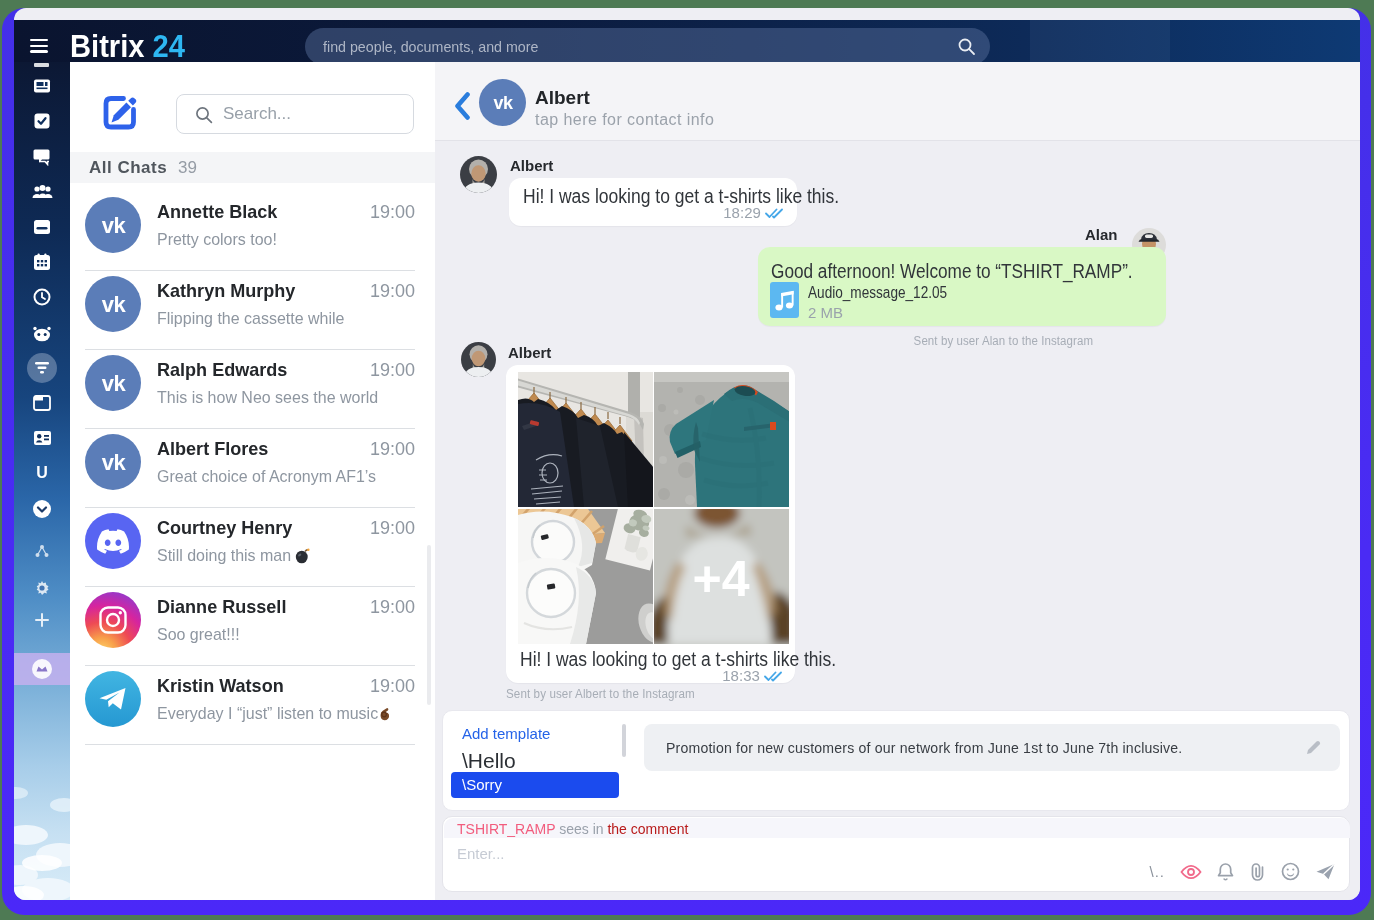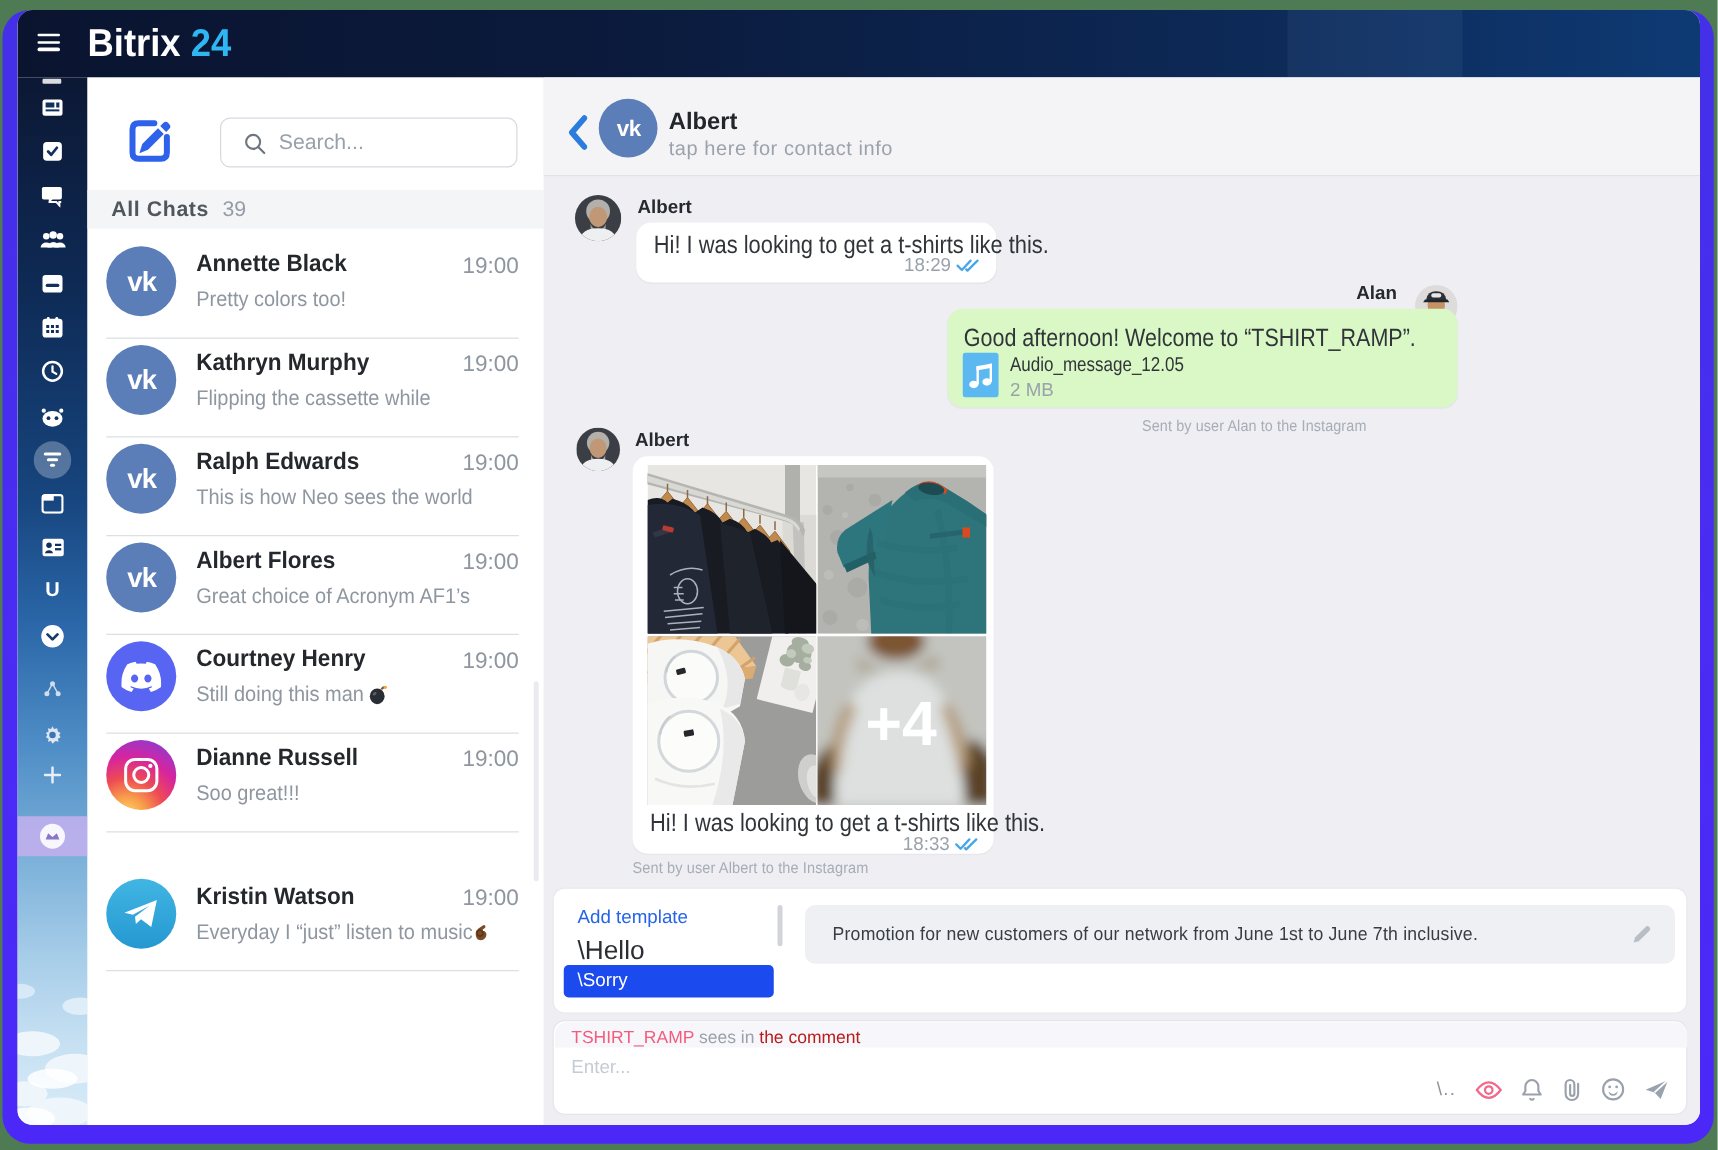--- a/index.html
+++ b/index.html
@@ -3,21 +3,21 @@
 <meta charset="utf-8">
 <style>
 * { margin:0; padding:0; box-sizing:border-box; }
 html,body { width:1374px; height:920px; overflow:hidden; }
 body { background:#4e7a54; font-family:"Liberation Sans", sans-serif; position:relative; }
 .abs { position:absolute; }
 .frame { position:absolute; left:2px; top:8px; width:1369px; height:907px; background:linear-gradient(180deg,#4430e8 0%,#4a2bf4 60%,#4b28f8 100%); border-radius:22px; }
 .app { position:absolute; left:14px; top:8px; width:1346px; height:892px; border-radius:12px; overflow:hidden; background:#eeeef3; }
 
 
-.tophdr { position:absolute; left:0; top:0; width:100%; height:54px; background:linear-gradient(90deg,#0a142f 0%,#0b1a3c 35%,#0d2a58 75%, #0e3a74 100%);padding-left:46px; }
+.tophdr { position:absolute; left:0; top:12px; width:100%; height:54px; background:linear-gradient(90deg,#0a142f 0%,#0b1a3c 35%,#0d2a58 75%, #0e3a74 100%);padding-left:46px; }
 .tophdr .hoverbox { position:absolute; left:1016px; top:0; width:140px; height:54px; background:rgba(120,150,200,0.10); }
 .burger { position:absolute; left:16px; top:19px; width:18px; height:14px; }
 .burger div { height:2.4px; background:#fff; border-radius:2px; margin-bottom:3.2px; }
 .logo { position:absolute; left:56px; top:9px; font-size:31px; font-weight:bold; color:#fff; transform:scaleX(.94); transform-origin:0 50%; white-space:nowrap; }
 .logo span { color:#2eb7f2; }
 .searchpill { position:absolute; left:291px; top:8px; width:685px; height:37px; border-radius:19px; background:rgba(88,110,155,0.48); }
 .searchpill .ph { position:absolute; left:18px; top:10px; font-size:15px; color:#aeb6c6; transform:scaleX(.95); transform-origin:0 50%; white-space:nowrap; }
 .searchpill svg { position:absolute; right:14px; top:9px; }
 
 
@@ -86,20 +86,27 @@
 <div class="app">
 
   <div class="tophdr">
     <div class="hoverbox"></div>
     <div class="burger">
         <div></div>
         <div></div>
         <div></div>
       </div>
     <div class="logo">Bitrix <span>24</span></div>
+    <div class="searchpill">
+      <div class="ph">find people, documents, and more</div>
+      <svg width="19" height="19" viewBox="0 0 19 19">
+          <circle cx="8" cy="8" r="5.5" fill="none" stroke="#e8ecf2" stroke-width="1.8"></circle>
+          <line x1="12.2" y1="12.2" x2="17" y2="17" stroke="#e8ecf2" stroke-width="1.8" stroke-linecap="round"></line>
+        </svg>
+    </div>
   </div>
 
   <div class="sidebar">
     <div class="fcirc" style="top:291px;"></div>
     <div style="position:absolute; left:20px; top:1px; width:15px; height:3.5px; background:rgba(255,255,255,0.85); border-radius:1px;"></div>
     <div class="mband"></div>
     <svg class="abs" style="left:0; top:623px;" width="56" height="215" viewBox="0 0 56 215">
       <rect width="56" height="215" fill="#a6c8e4" opacity="0.0"></rect>
       <g fill="#eef6fc">
           <ellipse cx="12" cy="150" rx="22" ry="10"></ellipse>
@@ -321,21 +328,21 @@
             <rect x="2.5" y="2.5" width="25" height="25" rx="7.5" fill="none" stroke="#fff" stroke-width="2.4"></rect>
             <circle cx="15" cy="15" r="6" fill="none" stroke="#fff" stroke-width="2.4"></circle>
             <circle cx="22.3" cy="7.7" r="1.7" fill="#fff"></circle>
           </svg>
         </div>
       <div class="nm">Dianne Russell</div>
         <div class="tm">19:00</div>
       <div class="pv">Soo great!!!</div>
         <div class="dv"></div>
     </div>
-    <div class="chatitem" style="top:636px;">
+    <div class="chatitem" style="top:604px;">
       <div class="av" style="background:linear-gradient(180deg,#41b5e2 0%,#2598d2 100%); display:flex; align-items:center; justify-content:center;">
           <svg width="30" height="26" viewBox="0 0 30 26">
             <path d="M1.5 12.2 L27.5 2 L23 23.5 L14.8 17.3 L10.7 21.2 L10 15.3 L21.5 6.5 L8.3 13.8 Z" fill="#fff"></path>
           </svg>
         </div>
       <div class="nm">Kristin Watson</div>
         <div class="tm">19:00</div>
       <div class="pv">Everyday I “just” listen to music<svg width="15" height="16" viewBox="0 0 16 16" style="vertical-align:-3px;">
             <path d="M3 9 q0-3 2.5-4.5 L9.5 2 q1.5-0.8 2.2 0.4 q0.6 1.1-0.7 2 L8 6.5 q3.5-0.5 4.5 2 q0.8 2.5-1 4.5 q-2 2-5 1.5 q-3.5-0.8-3.5-5.5 z" fill="#7a4b28"></path>
             <circle cx="7" cy="8.5" r="2.6" fill="none" stroke="#5d3319" stroke-width="1.3"></circle>

